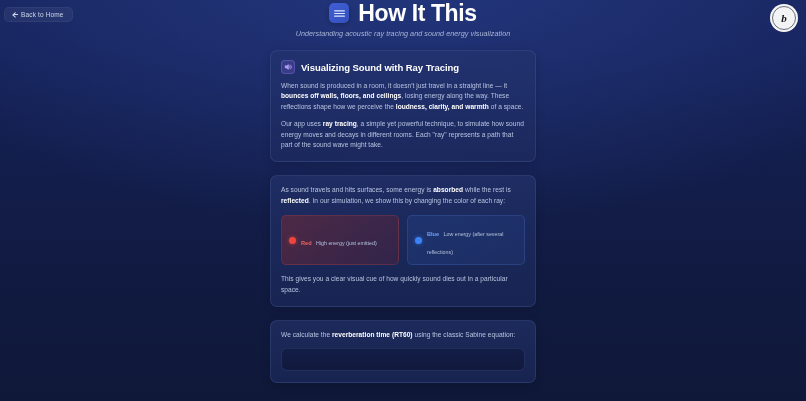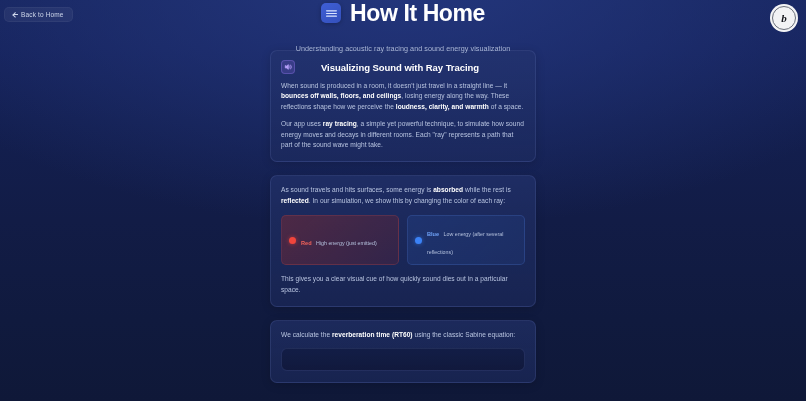--- a/index.html
+++ b/index.html
@@ -98,22 +98,23 @@
     letter-spacing: -0.4px;
     color: #ffffff;
     line-height: 26px;
     white-space: nowrap;
   }
 
   .page-subtitle {
     text-align: center;
     font-size: 7.2px;
     color: #a9b6d6;
-    margin-top: 18px;
+    margin-top: 3px;
     letter-spacing: 0.05px;
+    font-style: italic;
   }
 
   .brand-badge {
     position: absolute;
     right: 8px;
     top: 4px;
     width: 28px; height: 28px;
     border-radius: 50%;
     background: #f2f3f5;
     display: flex;
@@ -170,21 +171,20 @@
   }
   .icon-speaker { background: rgba(139,107,232,0.22); border: 1px solid rgba(150,120,240,0.35); }
   .icon-gradient { background: linear-gradient(100deg, #e04a46 0%, #8f54b8 48%, #3b6fe0 100%); }
   .icon-calc { background: rgba(45,168,150,0.22); border: 1px solid rgba(60,190,170,0.4); }
 
   .card-title {
     font-size: 9.5px;
     font-weight: 700;
     color: #ffffff;
     letter-spacing: -0.05px;
-    margin-left: 20px;
   }
 
   .card p {
     font-size: 6.6px;
     line-height: 10.4px;
     color: #b8c4e0;
     letter-spacing: 0.03px;
   }
   .card p + p { margin-top: 7px; }
   .card p b { color: #ffffff; font-weight: 700; }
@@ -254,21 +254,21 @@
       <span class="arrow-icon"></span>
       <span>Back to Home</span>
     </div>
 
     <div class="title-row">
       <span class="title-badge">
         <svg width="13" height="13" viewBox="0 0 24 24" fill="none" stroke="#dce6ff" stroke-width="2.2" stroke-linecap="round">
           <path d="M3 7h18M3 12h18M3 17h18"></path>
         </svg>
       </span>
-      <h1 class="page-title">How It Home</h1>
+      <h1 class="page-title">How It This</h1>
     </div>
 
     <div class="page-subtitle">Understanding acoustic ray tracing and sound energy visualization</div>
 
     <div class="brand-badge">
       <span class="ring">b</span>
     </div>
   </div>
 
   <div class="cards">

